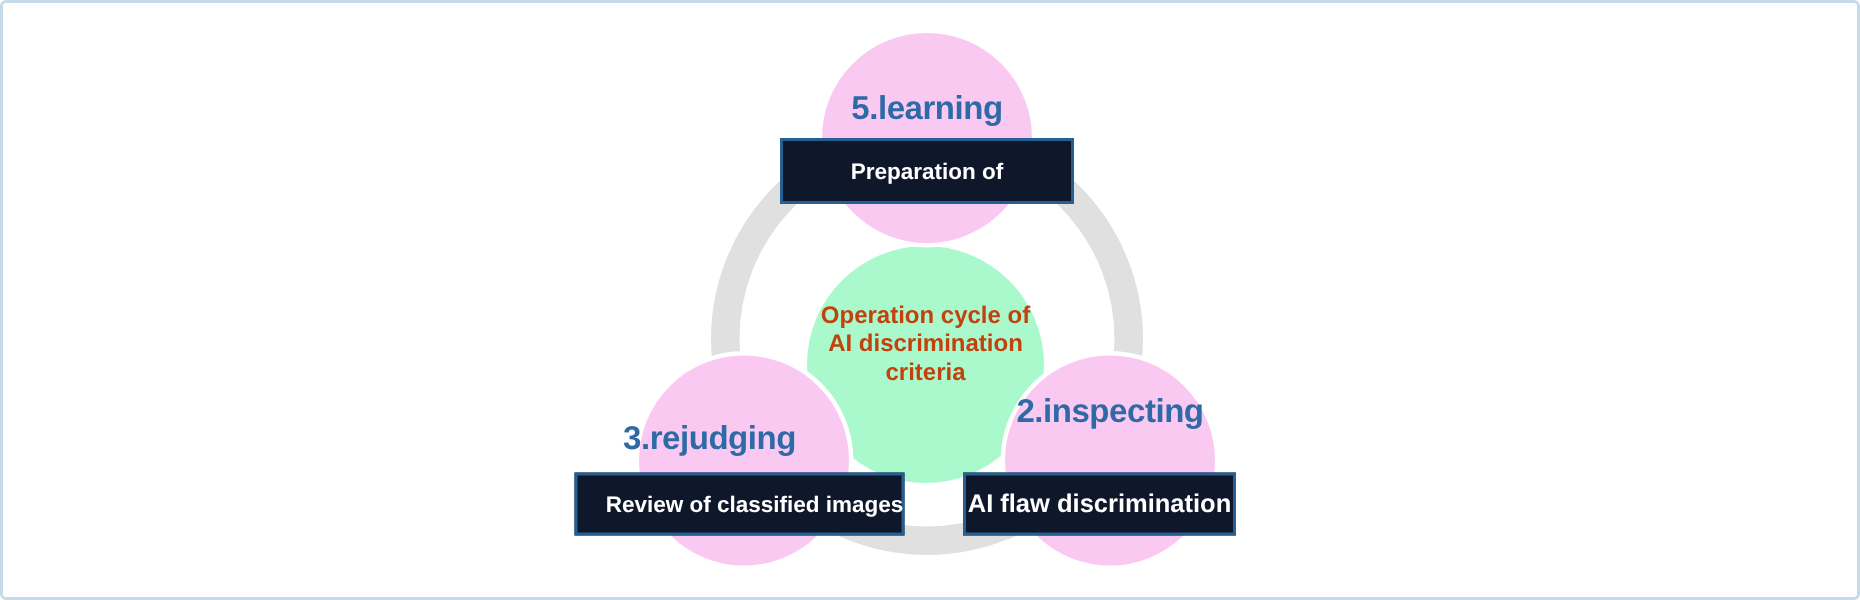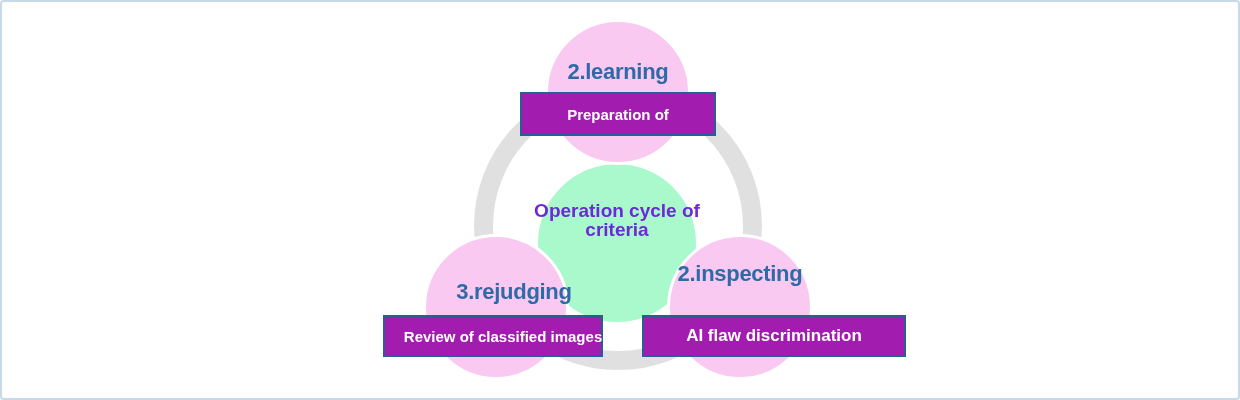--- a/index.html
+++ b/index.html
@@ -53,69 +53,70 @@
   .step-title {
     width: 170px;
     text-align: center;
     font-size: 22px;
     font-weight: 700;
     color: #2e6ba6;
     z-index: 4;
     letter-spacing: -0.3px;
   }
   .st-top   { left: 531px; top: 57px;  }
-  .st-left  { left: 427px; top: 277px; }
+  .st-left  { left: 386px; top: 277px; }
   .st-right { left: 653px; top: 259px; }
 
   
   .center-label {
     left: 521px; top: 199px;
     width: 188px;
     text-align: center;
-    font-size: 19px;
+    font-size: 16px;
     line-height: 19px;
     font-weight: 700;
-    color: #6d28d9;
+    color: #c2410c;
     z-index: 4;
   }
   .center-label span { display: block; }
 
   
   .desc-box {
-    background: #a21caf;
+    background: #0f172a;
     border: 2px solid #265f91;
     color: #ffffff;
     font-weight: 700;
     display: flex;
     flex-direction: row;
     align-items: center;
     justify-content: center;
     text-align: center;
     z-index: 5;
   }
   .desc-box span { display: block; white-space: nowrap; }
   .db-top   { left: 518px; top: 90px;  width: 196px; height: 44px; font-size: 15px; line-height: 19px; }
   .db-left  { left: 381px; top: 313px; width: 220px; height: 42px; font-size: 15px; padding-left: 20px; }
-  .db-right { left: 640px; top: 313px; width: 264px; height: 42px; font-size: 17px; }
+  .db-right { left: 640px; top: 313px; width: 182px; height: 42px; font-size: 17px; }
 </style>
 </head>
 <body>
 
 <div class="frame">
 
   <div class="abs ring"></div>
 
   <div class="abs green-circle"></div>
   <div class="abs center-label">
     <span>Operation cycle of</span>
+    <span>AI discrimination</span>
     <span>criteria</span>
   </div>
 
   <div class="abs pink-circle pc-top"></div>
-  <div class="abs step-title st-top">2.learning</div>
+  <div class="abs step-title st-top">5.learning</div>
   <div class="abs desc-box db-top">
     <span>Preparation of</span>
   </div>
 
   <div class="abs pink-circle pc-right"></div>
   <div class="abs step-title st-right">2.inspecting</div>
   <div class="abs desc-box db-right">
     <span>AI flaw discrimination</span>
   </div>
 

